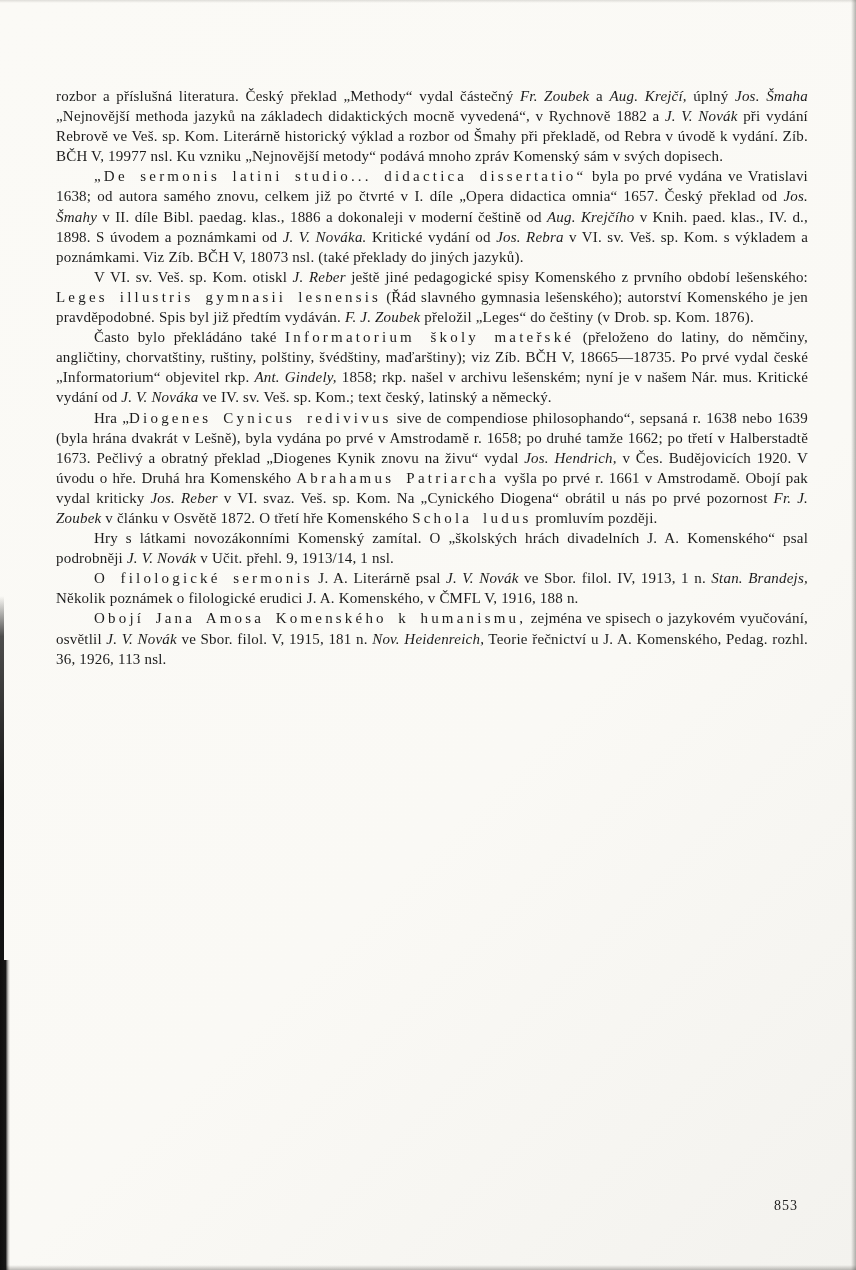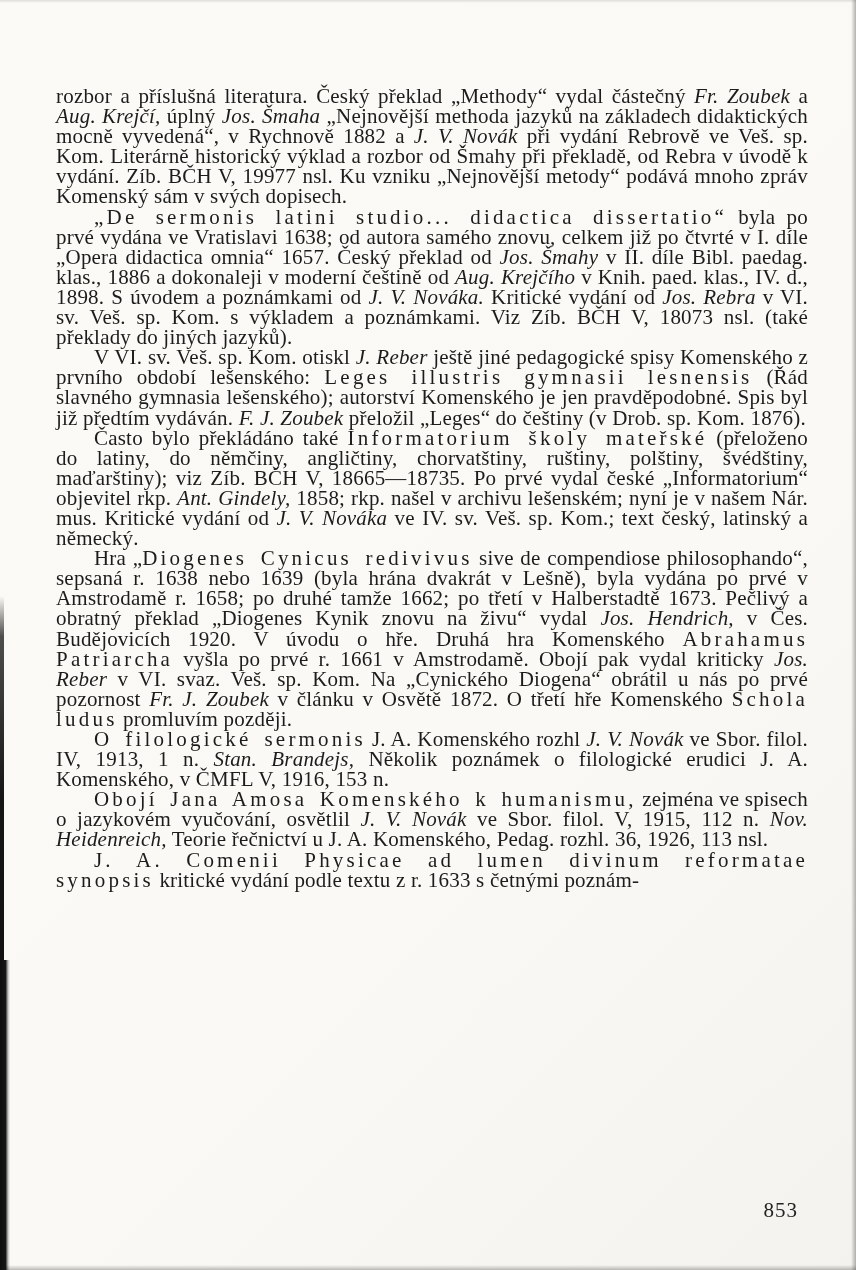--- a/index.html
+++ b/index.html
@@ -17,40 +17,40 @@
   .scan-page {
     position: absolute;
     inset: 0;
     background: linear-gradient(135deg, #fbfaf6 0%, #faf9f5 60%, #f3f2ee 100%);
   }
   .text-block {
     position: absolute;
     left: 56px;
     right: 48px;
     top: 86px;
-    font-size: 21px;
+    font-size: 15px;
     line-height: 20.1px;
     color: #1c1c1c;
     text-align: justify;
     letter-spacing: 0.2px;
   }
   p.para {
     margin: 0;
     padding: 0;
   }
   p.indent {
     text-indent: 38px;
   }
   .run-i { font-style: italic; }
   .run-sp { letter-spacing: 3.2px; word-spacing: 4px; margin-top: 37px; }
   .page-number {
     position: absolute;
     right: 58px;
     top: 1198px;
-    font-size: 21px;
+    font-size: 14px;
     color: #222;
     letter-spacing: 1px;
   }
   
   .artifact-left-thin {
     position: absolute;
     left: 0; top: 596px; bottom: 0;
     width: 4px;
     background: linear-gradient(to bottom, rgba(20,20,20,0) 0%, rgba(20,20,20,.75) 6%, #151515 30%, #0d0d0d 100%);
   }
@@ -83,23 +83,23 @@
 <body>
 
 <div class="scan-page">
 
   <div class="text-block">
     <p class="para"><span>rozbor a příslušná literatura. Český překlad „Methody“ vydal částečný </span><span class="run-i">Fr. Zoubek</span><span> a </span><span class="run-i">Aug. Krejčí,</span><span> úplný </span><span class="run-i">Jos. Šmaha</span><span> „Nejnovější methoda jazyků na základech didaktických mocně vyvedená“, v Rychnově 1882 a </span><span class="run-i">J. V. Novák</span><span> při vydání Rebrově ve Veš. sp. Kom. Literárně historický výklad a rozbor od Šmahy při překladě, od Rebra v úvodě k vydání. Zíb. BČH V, 19977 nsl. Ku vzniku „Nejnovější metody“ podává mnoho zpráv Komenský sám v svých dopisech.</span></p>
     <p class="para indent"><span class="run-sp">„De sermonis latini studio... didactica dissertatio“</span><span> byla po prvé vydána ve Vratislavi 1638; od autora samého znovu, celkem již po čtvrté v I. díle „Opera didactica omnia“ 1657. Český překlad od </span><span class="run-i">Jos. Šmahy</span><span> v II. díle Bibl. paedag. klas., 1886 a dokonaleji v moderní češtině od </span><span class="run-i">Aug. Krejčího</span><span> v Knih. paed. klas., IV. d., 1898. S úvodem a poznámkami od </span><span class="run-i">J. V. Nováka.</span><span> Kritické vydání od </span><span class="run-i">Jos. Rebra</span><span> v VI. sv. Veš. sp. Kom. s výkladem a poznámkami. Viz Zíb. BČH V, 18073 nsl. (také překlady do jiných jazyků).</span></p>
     <p class="para indent"><span>V VI. sv. Veš. sp. Kom. otiskl </span><span class="run-i">J. Reber</span><span> ještě jiné pedagogické spisy Komenského z prvního období lešenského: </span><span class="run-sp">Leges illustris gymnasii lesnensis</span><span> (Řád slavného gymnasia lešenského); autorství Komenského je jen pravděpodobné. Spis byl již předtím vydáván. </span><span class="run-i">F. J. Zoubek</span><span> přeložil „Leges“ do češtiny (v Drob. sp. Kom. 1876).</span></p>
     <p class="para indent"><span>Často bylo překládáno také </span><span class="run-sp">Informatorium školy mateřské</span><span> (přeloženo do latiny, do němčiny, angličtiny, chorvatštiny, ruštiny, polštiny, švédštiny, maďarštiny); viz Zíb. BČH V, 18665—18735. Po prvé vydal české „Informatorium“ objevitel rkp. </span><span class="run-i">Ant. Gindely,</span><span> 1858; rkp. našel v archivu lešenském; nyní je v našem Nár. mus. Kritické vydání od </span><span class="run-i">J. V. Nováka</span><span> ve IV. sv. Veš. sp. Kom.; text český, latinský a německý.</span></p>
     <p class="para indent"><span>Hra „</span><span class="run-sp">Diogenes Cynicus redivivus</span><span> sive de compendiose philosophando“, sepsaná r. 1638 nebo 1639 (byla hrána dvakrát v Lešně), byla vydána po prvé v Amstrodamě r. 1658; po druhé tamže 1662; po třetí v Halberstadtě 1673. Pečlivý a obratný překlad „Diogenes Kynik znovu na živu“ vydal </span><span class="run-i">Jos. Hendrich,</span><span> v Čes. Budějovicích 1920. V úvodu o hře. Druhá hra Komenského </span><span class="run-sp">Abrahamus Patriarcha</span><span> vyšla po prvé r. 1661 v Amstrodamě. Obojí pak vydal kriticky </span><span class="run-i">Jos. Reber</span><span> v VI. svaz. Veš. sp. Kom. Na „Cynického Diogena“ obrátil u nás po prvé pozornost </span><span class="run-i">Fr. J. Zoubek</span><span> v článku v Osvětě 1872. O třetí hře Komenského </span><span class="run-sp">Schola ludus</span><span> promluvím později.</span></p>
-    <p class="para indent"><span class="run-sp">O filologické sermonis</span><span> J. A. Komenského rozhl </span><span class="run-i">J. V. Novák</span><span> ve Sbor. filol. IV, 1913, 1 n. </span><span class="run-i">Stan. Brandejs,</span><span> Několik poznámek o filologické erudici J. A. Komenského, v ČMFL V, 1916, 153 n.</span></p>
-    <p class="para indent"><span class="run-sp">Obojí Jana Amosa Komenského k humanismu,</span><span> zejména ve spisech o jazykovém vyučování, osvětlil </span><span class="run-i">J. V. Novák</span><span> ve Sbor. filol. V, 1915, 112 n. </span><span class="run-i">Nov. Heidenreich,</span><span> Teorie řečnictví u J. A. Komenského, Pedag. rozhl. 36, 1926, 113 nsl.</span></p>
-    <p class="para indent"><span class="run-sp">J. A. Comenii Physicae ad lumen divinum reformatae synopsis</span><span> kritické vydání podle textu z r. 1633 s četnými poznám-</span></p>
+    <p class="para indent"><span>Hry s látkami novozákonními Komenský zamítal. O „školských hrách divadelních J. A. Komenského“ psal podrobněji </span><span class="run-i">J. V. Novák</span><span> v Učit. přehl. 9, 1913/14, 1 nsl.</span></p>
+    <p class="para indent"><span class="run-sp">O filologické sermonis</span><span> J. A. Literárně psal </span><span class="run-i">J. V. Novák</span><span> ve Sbor. filol. IV, 1913, 1 n. </span><span class="run-i">Stan. Brandejs,</span><span> Několik poznámek o filologické erudici J. A. Komenského, v ČMFL V, 1916, 188 n.</span></p>
+    <p class="para indent"><span class="run-sp">Obojí Jana Amosa Komenského k humanismu,</span><span> zejména ve spisech o jazykovém vyučování, osvětlil </span><span class="run-i">J. V. Novák</span><span> ve Sbor. filol. V, 1915, 181 n. </span><span class="run-i">Nov. Heidenreich,</span><span> Teorie řečnictví u J. A. Komenského, Pedag. rozhl. 36, 1926, 113 nsl.</span></p>
   </div>
 
   <div class="page-number">853</div>
 
   <div class="artifact-top"></div>
   <div class="artifact-right"></div>
   <div class="artifact-bottom"></div>
   <div class="artifact-left-thin"></div>
   <div class="artifact-left-wide"></div>
 

